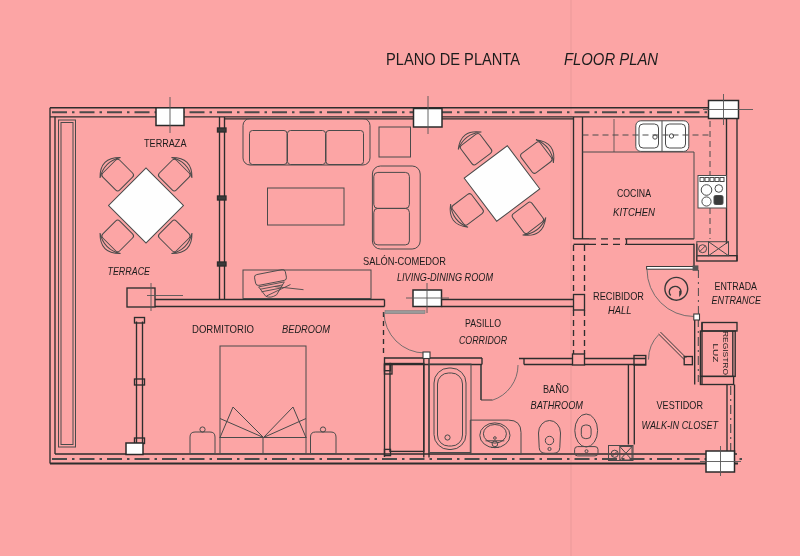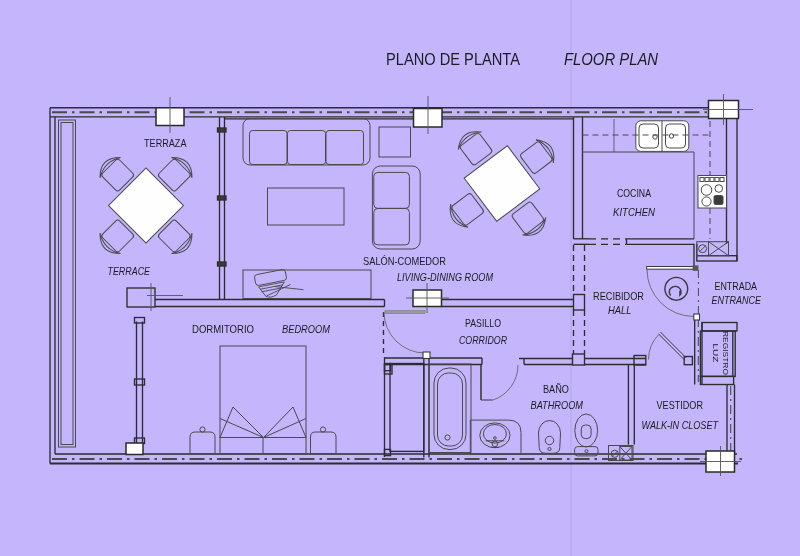--- a/index.html
+++ b/index.html
@@ -1,16 +1,16 @@
 <!DOCTYPE html>
 <html><head>
 <meta charset="utf-8">
 <style>
   html,body{margin:0;padding:0;background:#ffffff;}
-  #page{position:relative;width:800px;height:556px;background:#c4b5fd;overflow:hidden;}
+  #page{position:relative;width:800px;height:556px;background:#fca5a5;overflow:hidden;}
   svg{position:absolute;top:0;left:0;}
   text{font-family:"Liberation Sans",sans-serif;fill:#1c1c1c;}
 </style>
 </head>
 <body>
 <div id="page">
 <svg width="800" height="556" viewBox="0 0 800 556">
 
 <line x1="571" y1="0" x2="571" y2="556" stroke="#000" stroke-opacity="0.07" stroke-width="1"></line>
 

